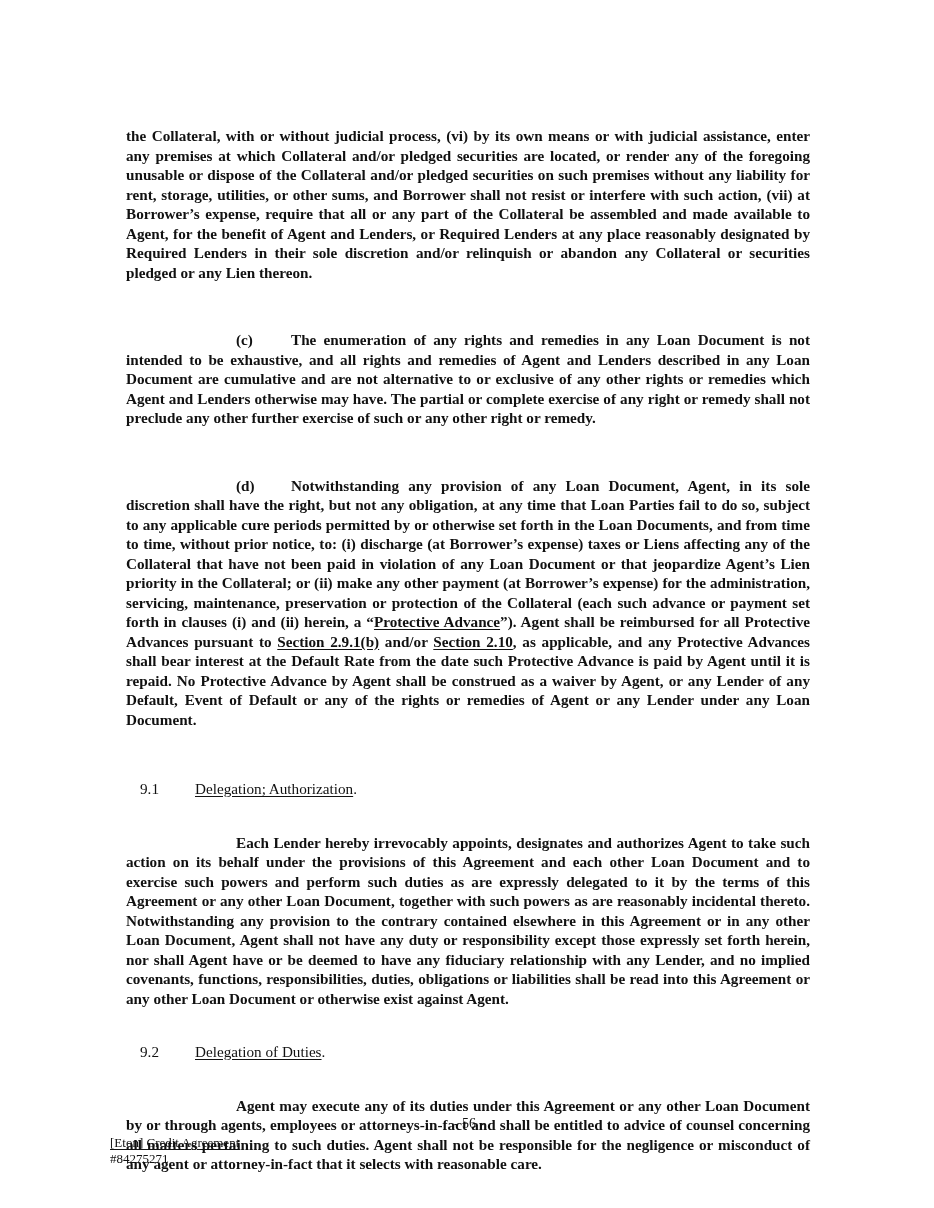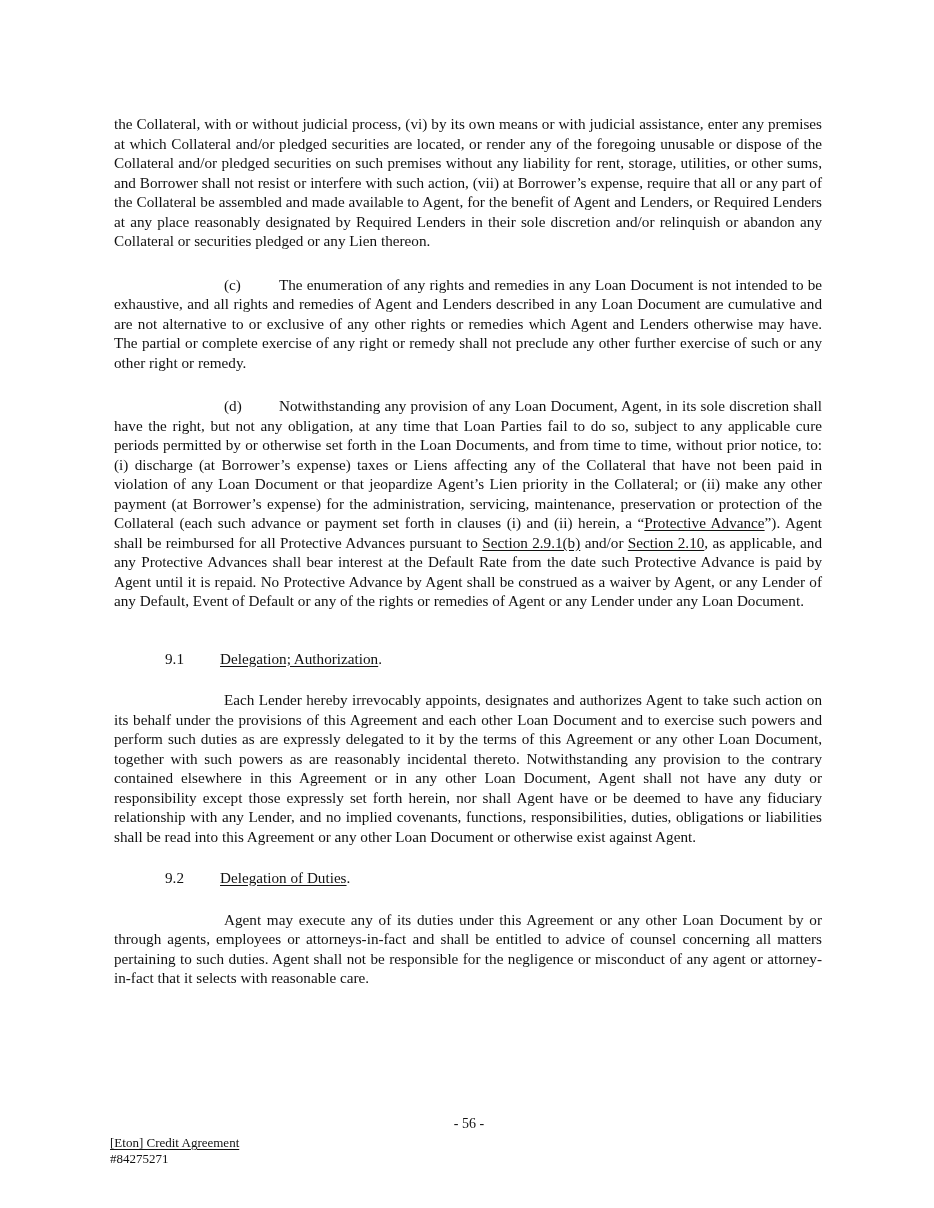--- a/index.html
+++ b/index.html
@@ -17,23 +17,24 @@
   }
   .page {
     position: absolute;
     left: 110px;
     top: 110px;
     width: 716px;
     font-size: 15.2px;
     line-height: 19.5px;
   }
   p {
-    margin: 4px;
+    margin: 16px;
     text-align: justify;
     text-align-last: left;
+    font-weight: bold;
   }
   .indent-para {
     text-indent: 110px;
   }
   .label {
     display: inline-block;
     width: 55px;
     text-indent: 0;
   }
   .gap { height: 16px; }
@@ -43,21 +44,21 @@
     display: flex;
     align-items: baseline;
   }
   .section-num {
     width: 110px;
     flex: none;
   }
   .sub-num {
     width: 55px;
     flex: none;
-    margin-left: 55px;
+    margin-left: 30px;
   }
   .footer-page {
     position: absolute;
     top: 1116px;
     left: 0;
     width: 934px;
     text-align: center;
     font-size: 14px;
     transform: translateX(0px);
   }

